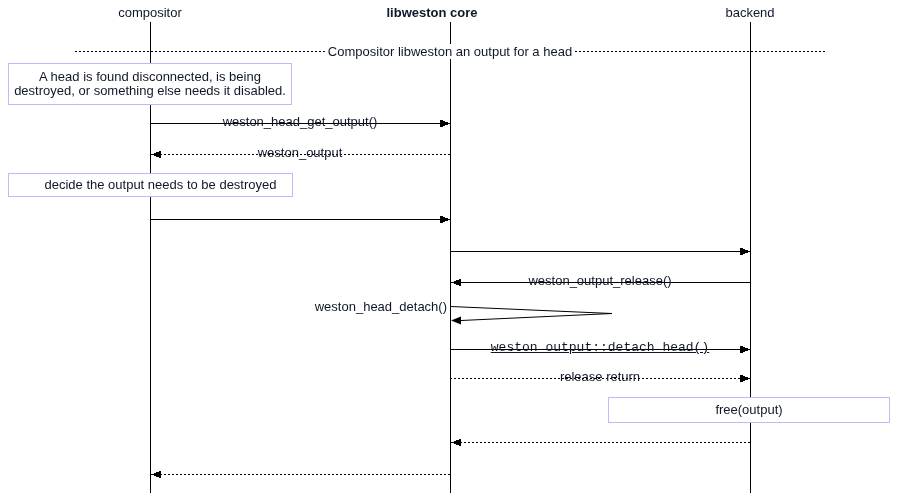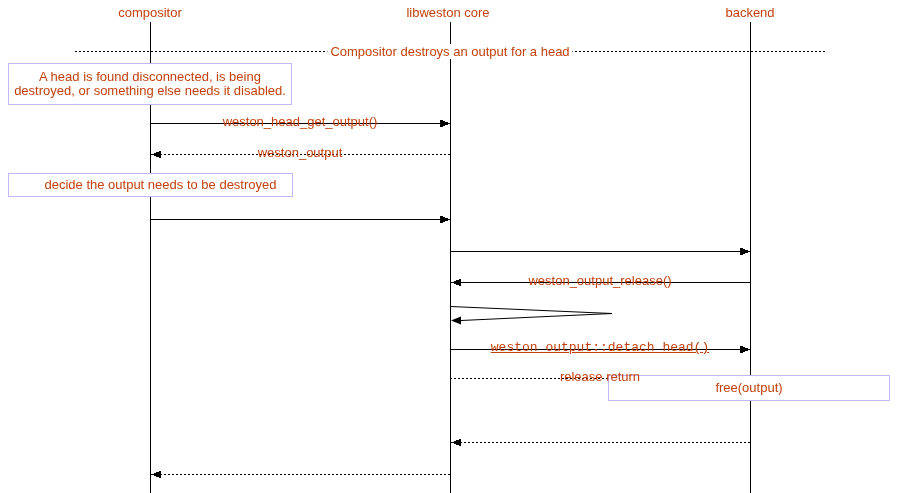--- a/index.html
+++ b/index.html
@@ -3,21 +3,21 @@
 <meta charset="utf-8">
 <style>
   html, body { margin: 0; padding: 0; background: #ffffff; }
   #diagram {
     position: relative;
     width: 900px;
     height: 493px;
     background: #ffffff;
     font-family: "Liberation Sans", sans-serif;
     font-size: 13px;
-    color: #c2410c;
+    color: #0f172a;
     overflow: hidden;
   }
   #canvas { position: absolute; left: 0; top: 0; z-index: 1; }
   .actor {
     position: absolute;
     top: 5px;
     transform: translateX(-50%);
     white-space: nowrap;
     z-index: 2;
   }
@@ -59,21 +59,21 @@
     display: flex;
     align-items: center;
     justify-content: center;
     text-align: center;
     line-height: 14px;
     z-index: 2;
     padding: 0 4px;
   }
   #note-1 { left: 8px;   top: 63px;  width: 284px; height: 42px; }
   #note-2 { left: 8px;   top: 173px; width: 285px; height: 24px; padding-left: 24px; }
-  #note-3 { left: 608px; top: 375px; width: 282px; height: 26px; }
+  #note-3 { left: 608px; top: 397px; width: 282px; height: 26px; }
 </style>
 </head>
 <body>
 
 <div id="diagram">
 
   <svg id="canvas" width="900" height="493" stroke-linecap="butt" shape-rendering="crispEdges">
 
     <line x1="150.5" y1="22" x2="150.5" y2="493" stroke="#000" stroke-width="1"></line>
     <line x1="450.5" y1="22" x2="450.5" y2="493" stroke="#000" stroke-width="1"></line>
@@ -126,28 +126,29 @@
       <polygon points="451,442.5 461,438.5 461,446.5" fill="#000" stroke="none"></polygon>
     </g>
 
     <g>
       <line x1="160" y1="474.5" x2="450" y2="474.5" stroke="#000" stroke-width="1" stroke-dasharray="2,2"></line>
       <polygon points="151,474.5 161,470.5 161,478.5" fill="#000" stroke="none"></polygon>
     </g>
   </svg>
 
   <div class="actor" style="left:150px;">compositor</div>
-  <div class="actor" style="left:448px;">libweston core</div>
+  <div class="actor" style="left:432px;font-weight:bold;">libweston core</div>
   <div class="actor" style="left:750px;">backend</div>
 
-  <div class="divider-title">Compositor destroys an output for a head</div>
+  <div class="divider-title">Compositor libweston an output for a head</div>
 
   <div class="note" id="note-1">A head is found disconnected, is being destroyed, or something else needs it disabled.</div>
   <div class="note" id="note-2">decide the output needs to be destroyed</div>
   <div class="note" id="note-3">free(output)</div>
 
   <div class="lbl" style="left:300px; top:107px;">weston_head_get_output()</div>
   <div class="lbl" style="left:300px; top:138px;">weston_output</div>
   <div class="lbl" style="left:600px; top:266px;">weston_output_release()</div>
+  <div class="lbl-r" style="right:453px; top:299px;">weston_head_detach()</div>
   <div class="lbl u" style="left:600px; top:333px;font-family:Liberation Mono, monospace;">weston_output::detach_head()</div>
   <div class="lbl" style="left:600px; top:362px;">release return</div>
 
 </div>
 
 </body></html>

